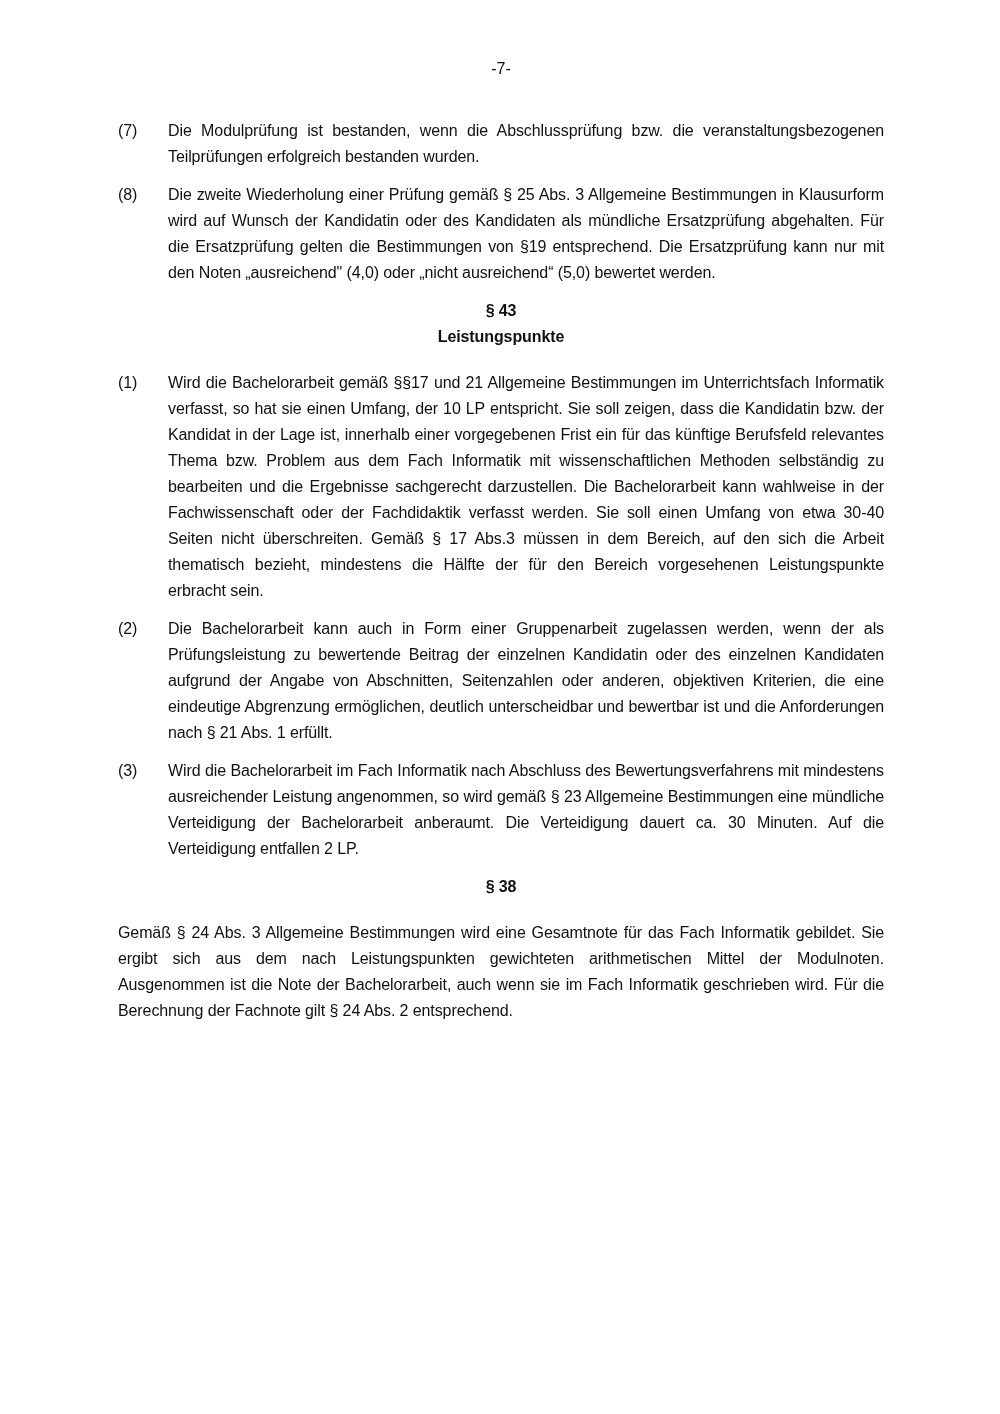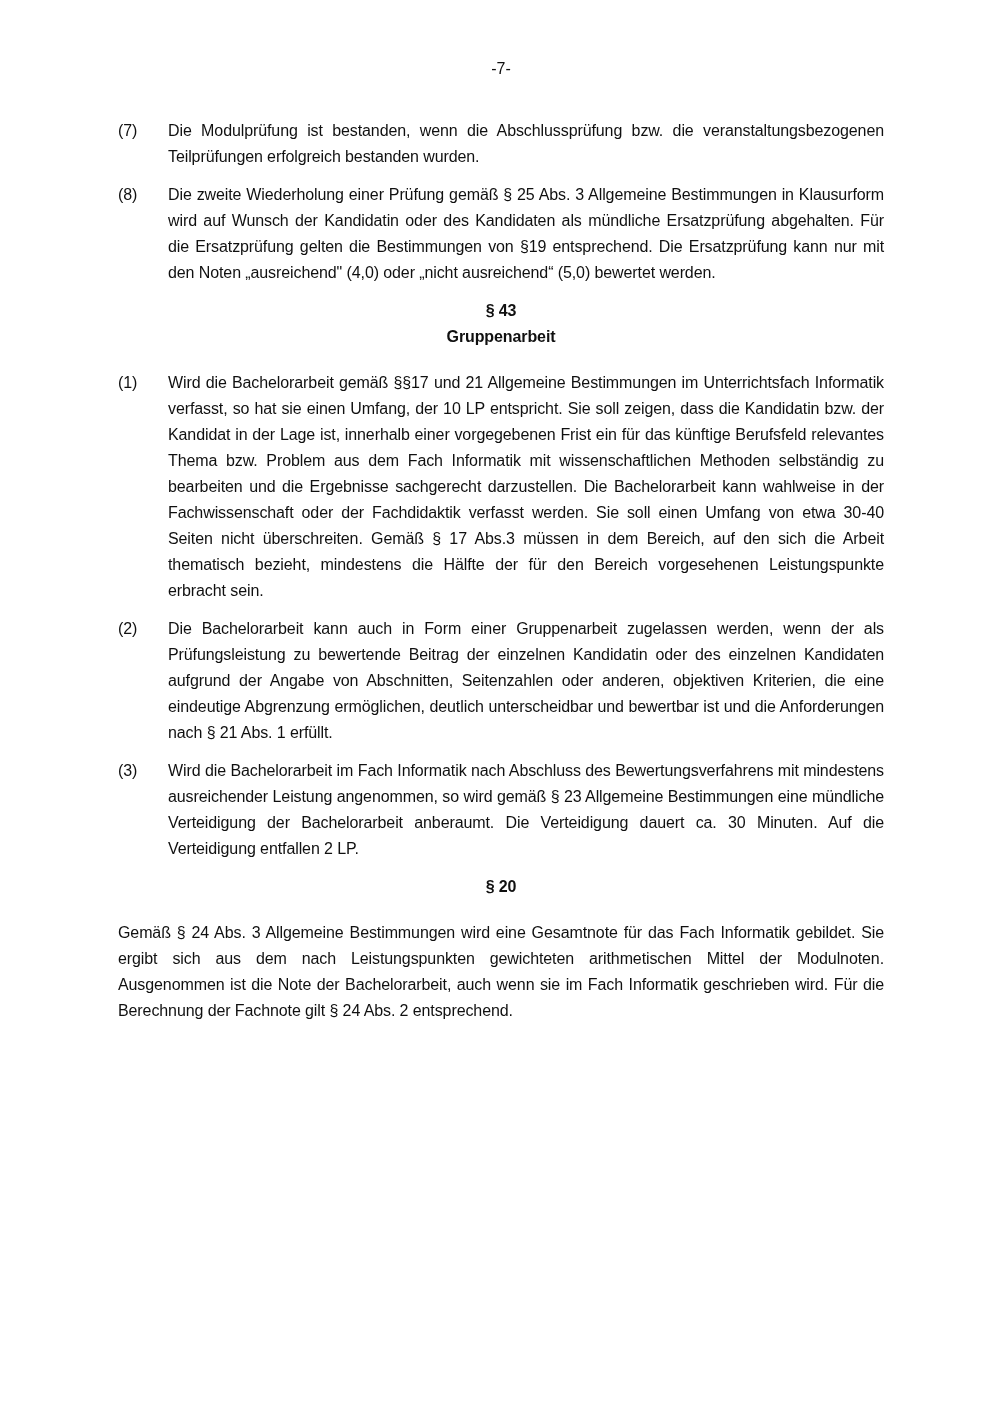--- a/index.html
+++ b/index.html
@@ -69,38 +69,38 @@
       <span class="para-text">Die Modulprüfung ist bestanden, wenn die Abschlussprüfung bzw. die veranstaltungsbezogenen Teilprüfungen erfolgreich bestanden wurden.</span>
     </div>
 
     <div class="numbered-para">
       <span class="para-num">(8)</span>
       <span class="para-text">Die zweite Wiederholung einer Prüfung gemäß § 25 Abs. 3 Allgemeine Bestimmungen in Klausurform wird auf Wunsch der Kandidatin oder des Kandidaten als mündliche Ersatzprüfung abgehalten. Für die Ersatzprüfung gelten die Bestimmungen von §19 entsprechend. Die Ersatzprüfung kann nur mit den Noten „ausreichend" (4,0) oder „nicht ausreichend“ (5,0) bewertet werden.</span>
     </div>
 
     <div class="section-heading">
       <span class="sec-num">§ 43</span>
-      <span class="sec-title">Gruppenarbeit</span>
+      <span class="sec-title">Leistungspunkte</span>
     </div>
 
     <div class="numbered-para">
       <span class="para-num">(1)</span>
       <span class="para-text">Wird die Bachelorarbeit gemäß §§17 und 21 Allgemeine Bestimmungen im Unterrichtsfach Informatik verfasst, so hat sie einen Umfang, der 10 LP entspricht. Sie soll zeigen, dass die Kandidatin bzw. der Kandidat in der Lage ist, innerhalb einer vorgegebenen Frist ein für das künftige Berufsfeld relevantes Thema bzw. Problem aus dem Fach Informatik mit wissenschaftlichen Methoden selbständig zu bearbeiten und die Ergebnisse sachgerecht darzustellen. Die Bachelorarbeit kann wahlweise in der Fachwissenschaft oder der Fachdidaktik verfasst werden. Sie soll einen Umfang von etwa 30-40 Seiten nicht überschreiten. Gemäß § 17 Abs.3 müssen in dem Bereich, auf den sich die Arbeit thematisch bezieht, mindestens die Hälfte der für den Bereich vorgesehenen Leistungspunkte erbracht sein.</span>
     </div>
 
     <div class="numbered-para">
       <span class="para-num">(2)</span>
       <span class="para-text">Die Bachelorarbeit kann auch in Form einer Gruppenarbeit zugelassen werden, wenn der als Prüfungsleistung zu bewertende Beitrag der einzelnen Kandidatin oder des einzelnen Kandidaten aufgrund der Angabe von Abschnitten, Seitenzahlen oder anderen, objektiven Kriterien, die eine eindeutige Abgrenzung ermöglichen, deutlich unterscheidbar und bewertbar ist und die Anforderungen nach § 21 Abs. 1 erfüllt.</span>
     </div>
 
     <div class="numbered-para">
       <span class="para-num">(3)</span>
       <span class="para-text">Wird die Bachelorarbeit im Fach Informatik nach Abschluss des Bewertungsverfahrens mit mindestens ausreichender Leistung angenommen, so wird gemäß § 23 Allgemeine Bestimmungen eine mündliche Verteidigung der Bachelorarbeit anberaumt. Die Verteidigung dauert ca. 30 Minuten. Auf die Verteidigung entfallen 2 LP.</span>
     </div>
 
     <div class="section-heading">
-      <span class="sec-num">§ 20</span>
+      <span class="sec-num">§ 38</span>
     </div>
 
     <div class="plain-para">Gemäß § 24 Abs. 3 Allgemeine Bestimmungen wird eine Gesamtnote für das Fach Informatik gebildet. Sie ergibt sich aus dem nach Leistungspunkten gewichteten arithmetischen Mittel der Modulnoten. Ausgenommen ist die Note der Bachelorarbeit, auch wenn sie im Fach Informatik geschrieben wird. Für die Berechnung der Fachnote gilt § 24 Abs. 2 entsprechend.</div>
 
   </div>
 </div>
 
 </body></html>

